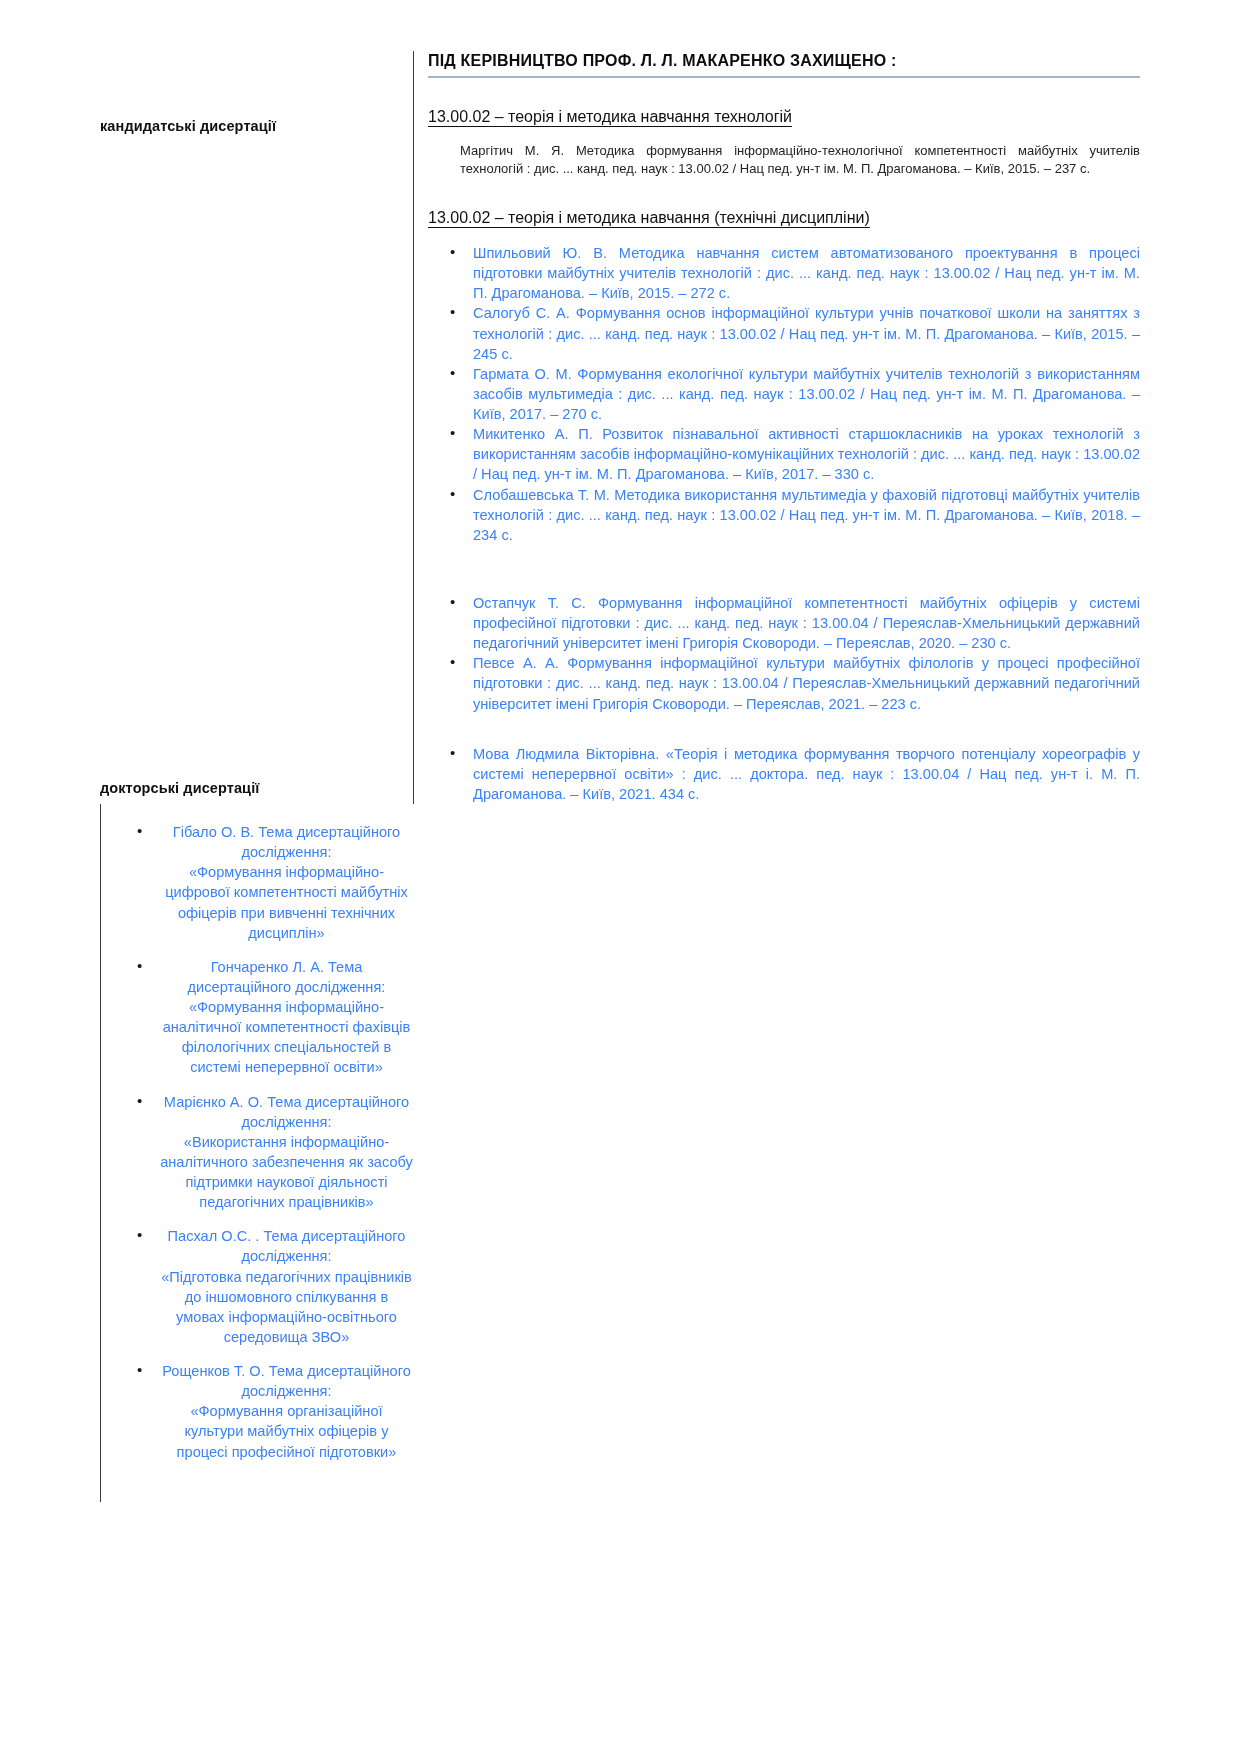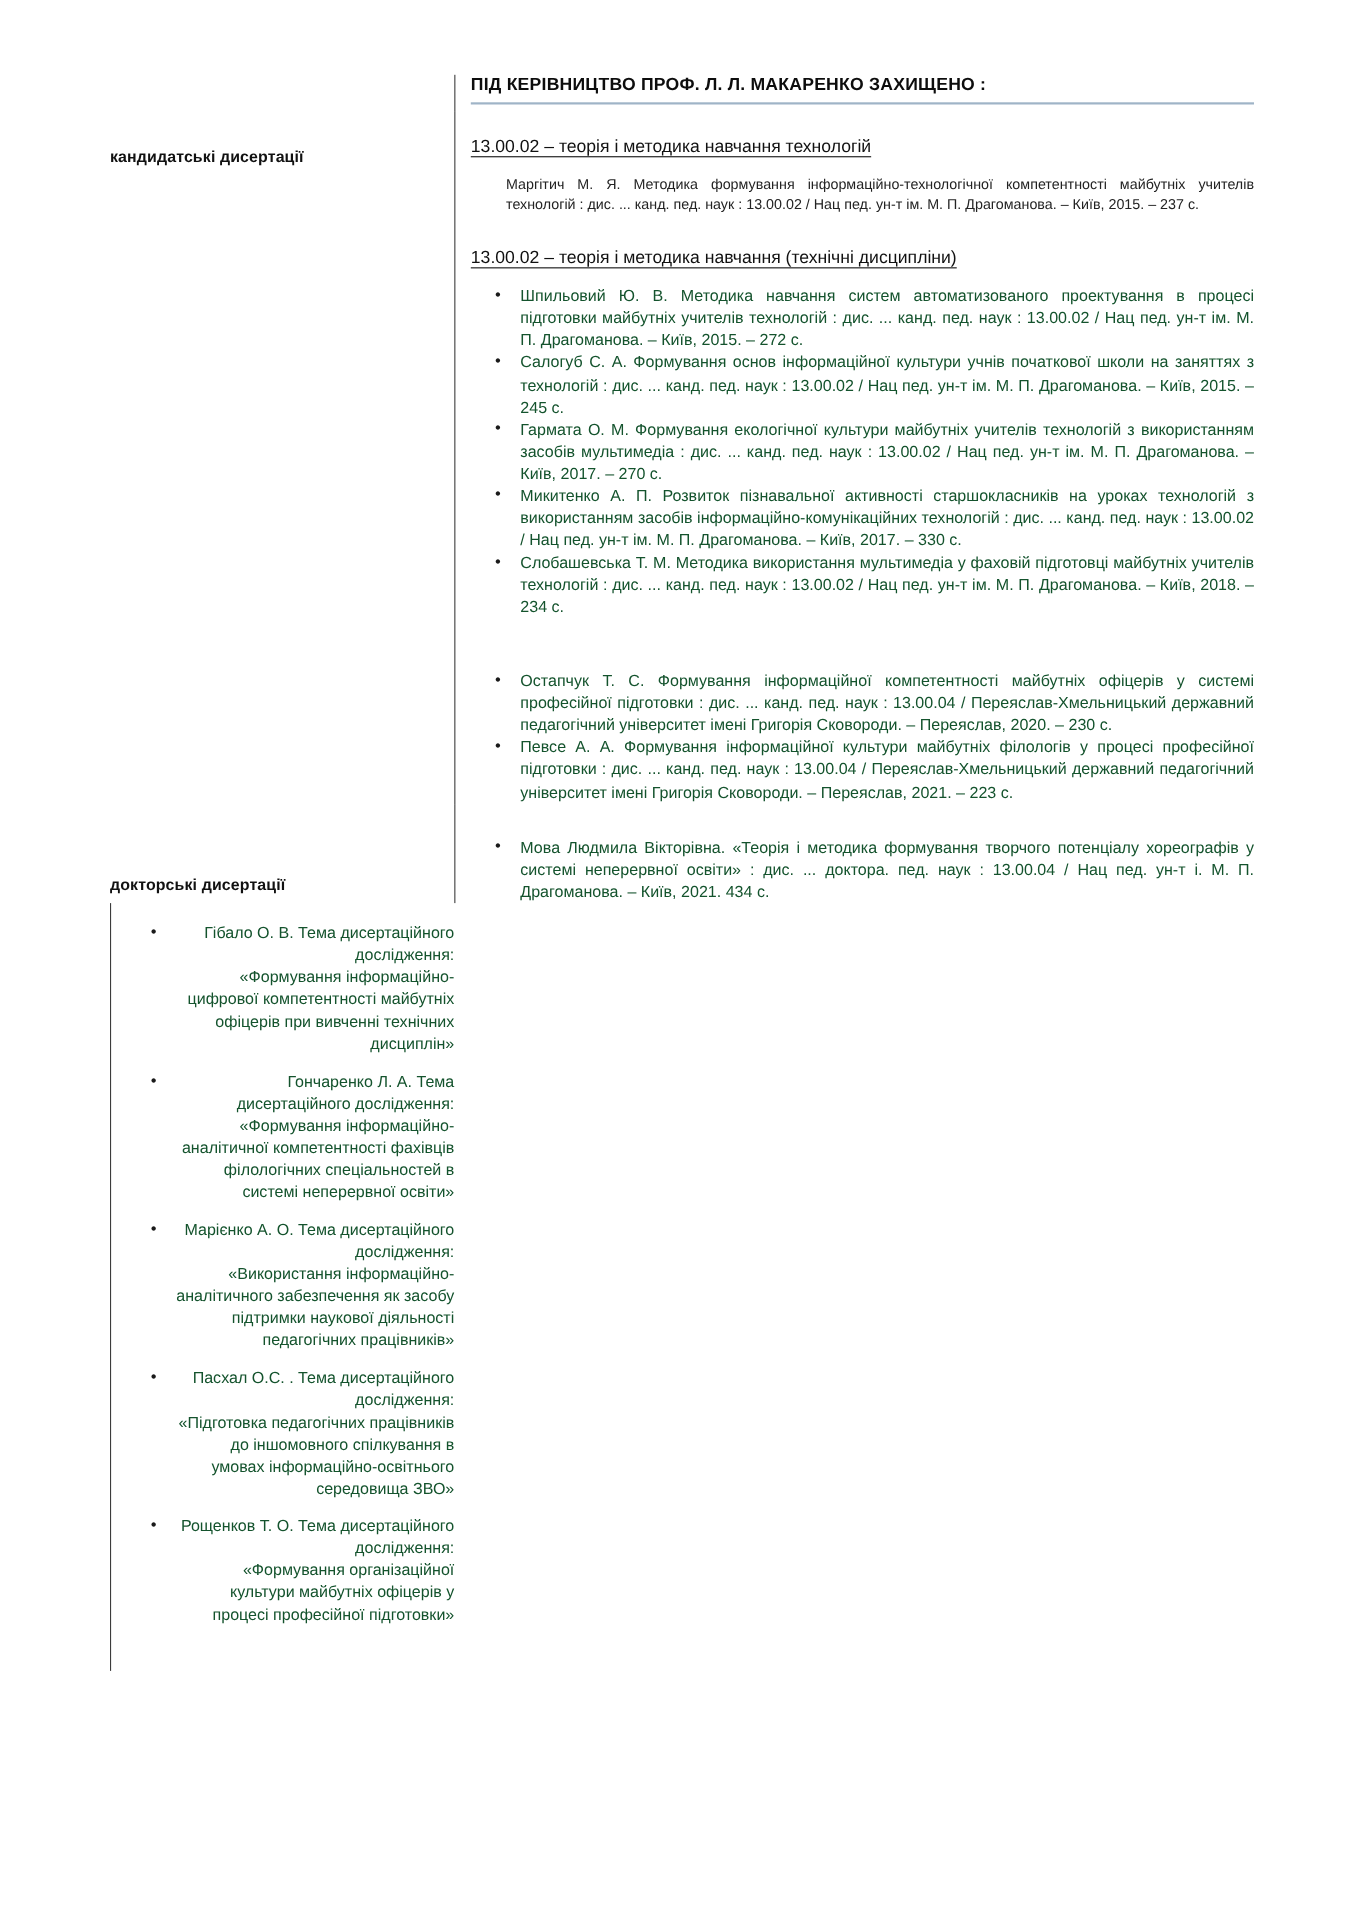--- a/index.html
+++ b/index.html
@@ -15,21 +15,21 @@
     color: #1a1a1a;
     position: relative;
     overflow: hidden;
   }
 
   .page {
     position: relative;
     width: 1240px;
     height: 1754px;
     box-sizing: border-box;
-    padding: 68px 100px 60px 100px;
+    padding: 51px 100px 60px 100px;
   }
 
   
   .doc-grid {
     display: grid;
     grid-template-columns: 313px 1fr;
     column-gap: 0;
     width: 1040px;
   }
 
@@ -95,34 +95,34 @@
     list-style: none;
     margin: 0;
     padding: 0;
   }
   ul.bullets > li {
     position: relative;
     padding-left: 45px;
     font-size: 14.6px;
     line-height: 1.38;
     text-align: justify;
-    color: #14532d;
+    color: #3b82f6;
     margin: 0;
   }
   ul.bullets > li::before {
     content: "\2022";
     position: absolute;
     left: 22px;
     top: -1px;
     font-size: 15px;
     color: #1a1a1a;
   }
   ul.bullets.loose > li {
     margin-bottom: 14px;
-    text-align: right;
+    text-align: center;
   }
   ul.bullets.loose > li:last-child { margin-bottom: 0; }
 
   .spacer-8  { height: 8px; }
   .spacer-14 { height: 14px; }
   .spacer-18 { height: 18px; }
   .spacer-22 { height: 22px; }
   .spacer-30 { height: 30px; }
   .spacer-40 { height: 40px; }
   .spacer-54 { height: 54px; }

